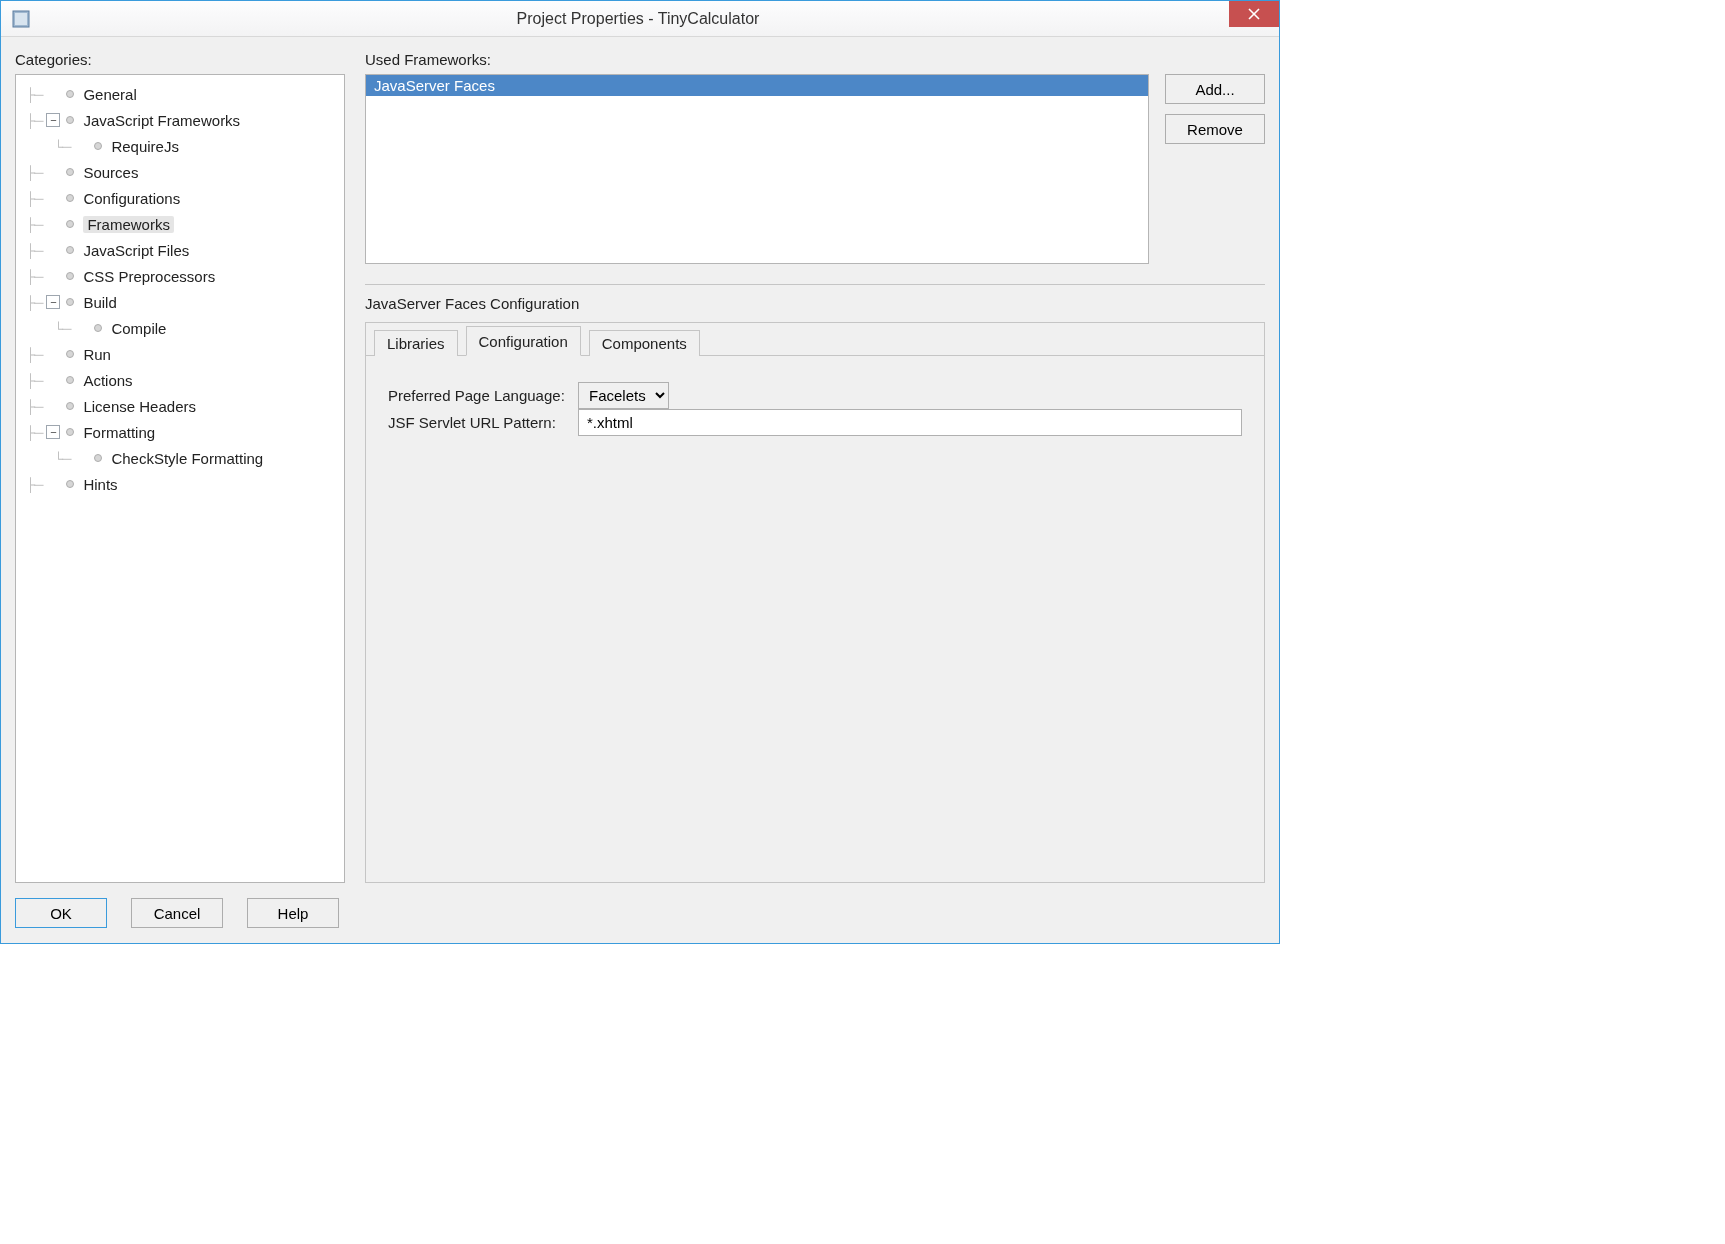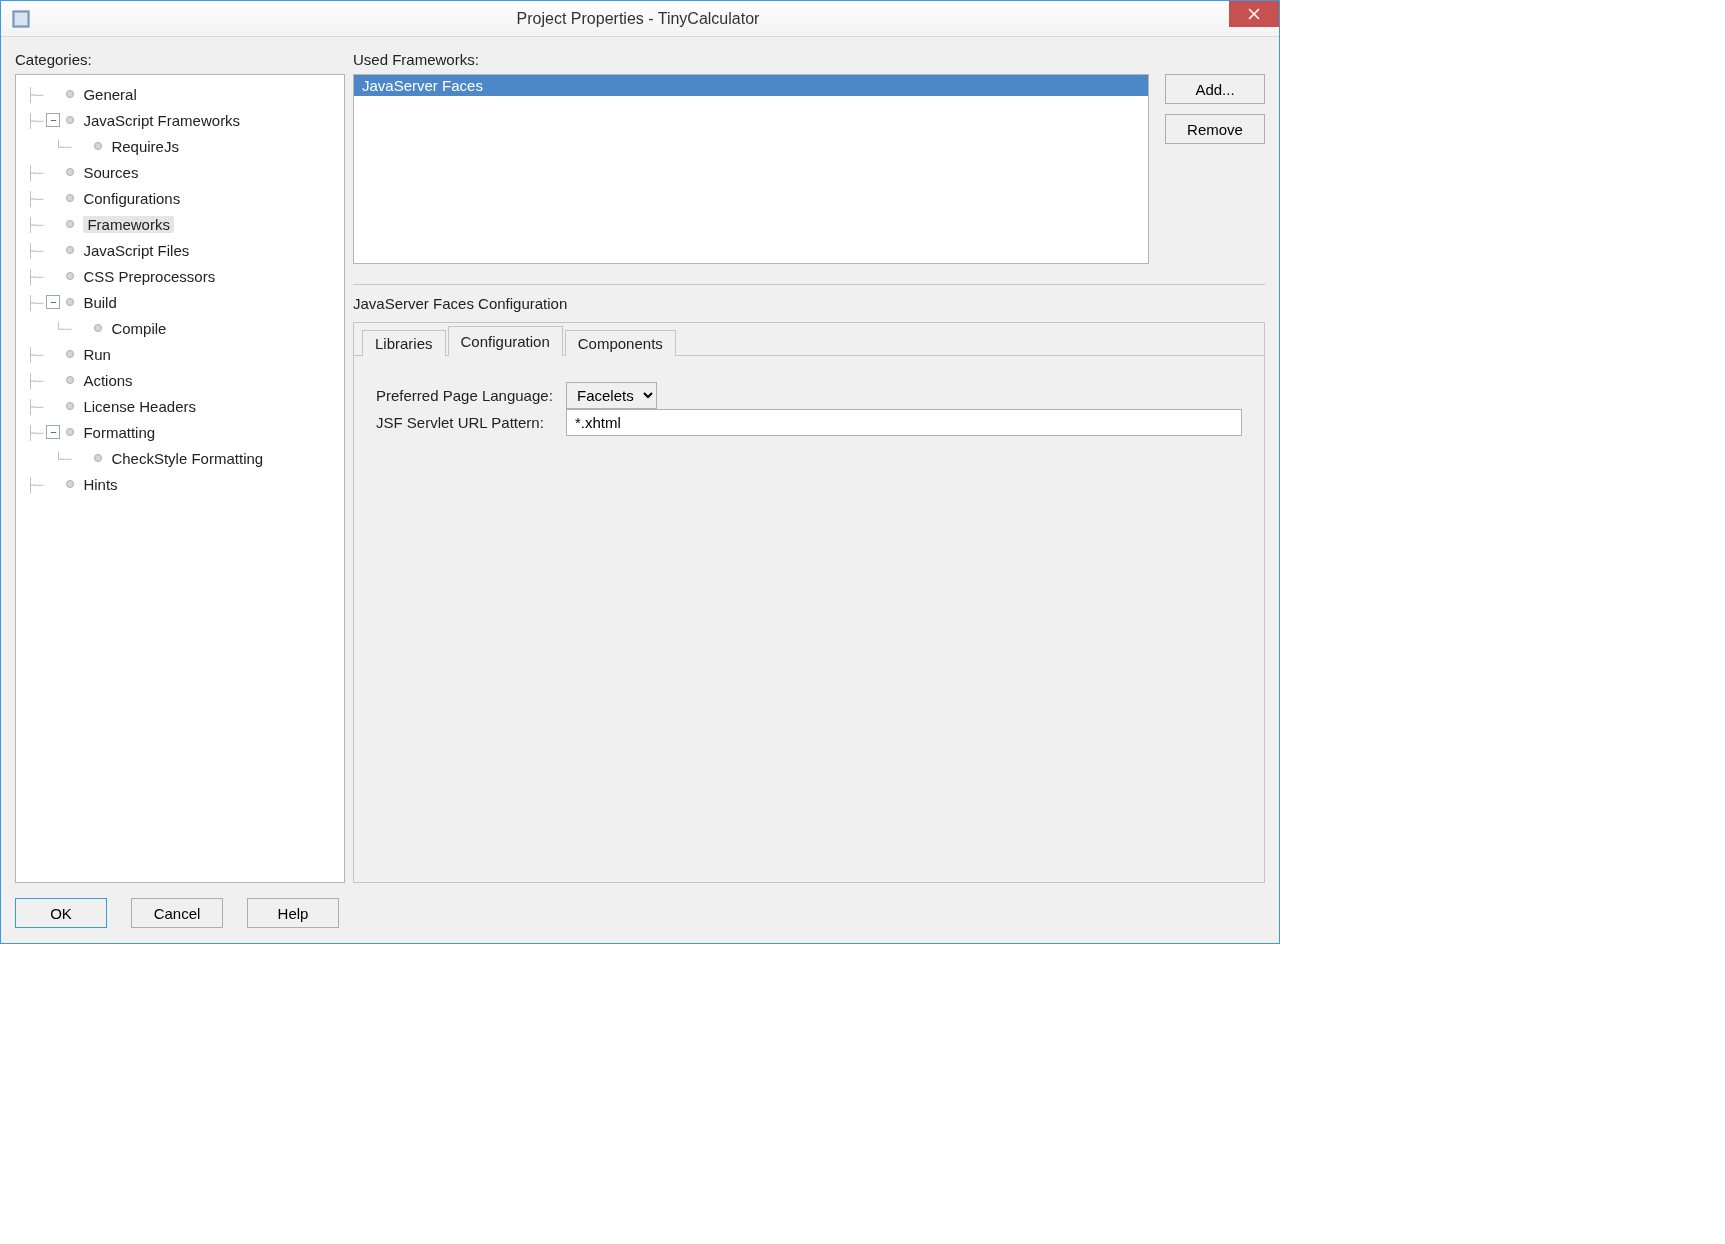--- a/index.html
+++ b/index.html
@@ -33,21 +33,21 @@
     position: absolute; right: 0; top: 0;
     width: 50px; height: 26px;
     background: #c75050; color: #fff;
     display: flex; align-items: center; justify-content: center;
     font-size: 14px; cursor: pointer;
   }
   .body {
     flex: 1; padding: 14px 14px 0 14px;
     display: flex; flex-direction: column;
   }
-  .columns { flex: 1; display: flex; gap: 8px; }
+  .columns { flex: 1; display: flex; gap: 20px; }
   .left-col { width: 330px; display: flex; flex-direction: column; }
   .label { font-size: 15px; margin-bottom: 6px; }
   .tree {
     flex: 1; background: #fff; border: 1px solid #b5b5b5;
     padding: 6px 4px; overflow: auto;
   }
   .tree-row {
     display: flex; align-items: center; height: 26px;
     padding-left: 4px; font-size: 15px; cursor: default;
   }
@@ -76,21 +76,21 @@
   .btn {
     height:30px; border:1px solid #adadad; background:#f0f0f0;
     font-size:15px; cursor:pointer; padding: 0 10px;
   }
   .divider { height:1px; background:#c5c5c5; margin: 20px 0 10px 0; width:100%; }
   .config-title { margin-bottom:10px; }
   .tabs-wrap { border:1px solid #c5c5c5; background:#f0f0f0; flex:1; position:relative;}
   .tabs-bar { display:flex; align-items:flex-end; height:32px; padding-left:8px; position:relative; top:1px; z-index:2;}
   .tab {
     padding: 4px 12px; border:1px solid #c5c5c5; border-bottom:none;
-    background:#f0f0f0; margin-right:2px; font-size:15px; cursor:pointer;
+    background:#f0f0f0; margin-right:8px; font-size:15px; cursor:pointer;
     position:relative;
   }
   .tab.active { background:#f0f0f0; border-bottom:1px solid #f0f0f0; z-index:3; padding-top:6px; padding-bottom:5px;text-align:center;}
   .tab-content {
     border-top:1px solid #c5c5c5; padding: 26px 22px; height: calc(100% - 32px);
     background:#f0f0f0;
   }
   .form-row { display:flex; align-items:center; margin-bottom: 46px; }
   .form-label { width: 190px; }
   .form-input {

